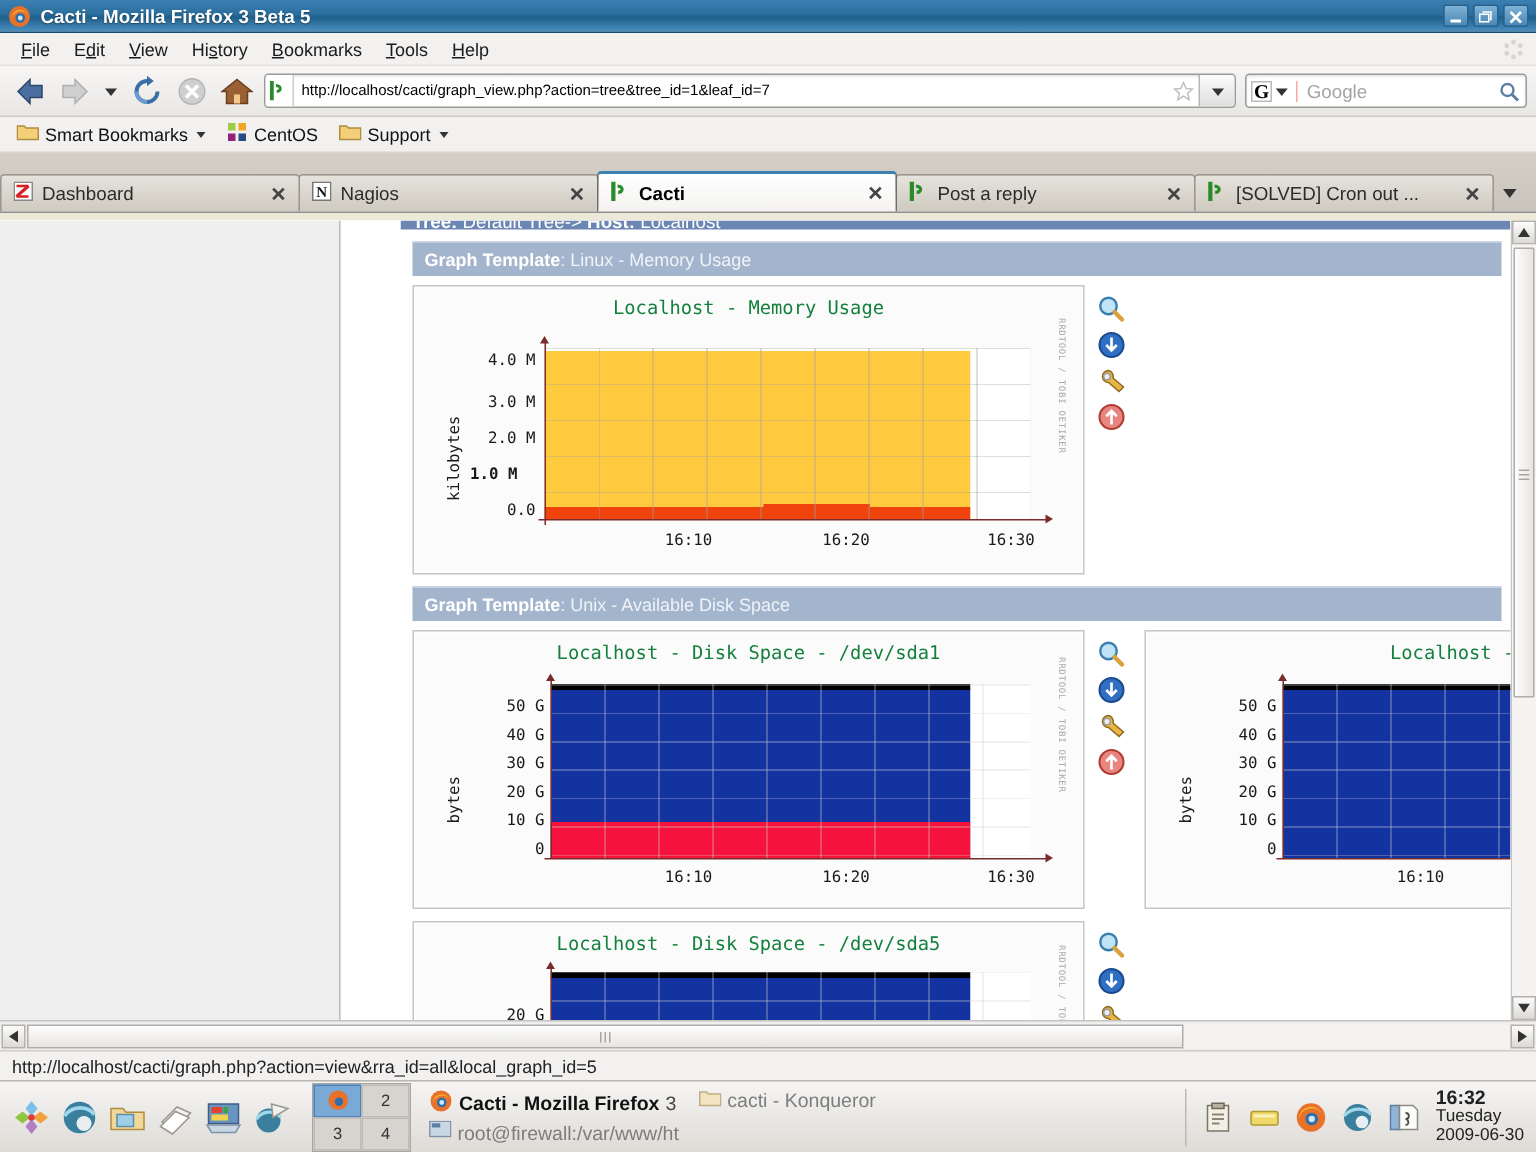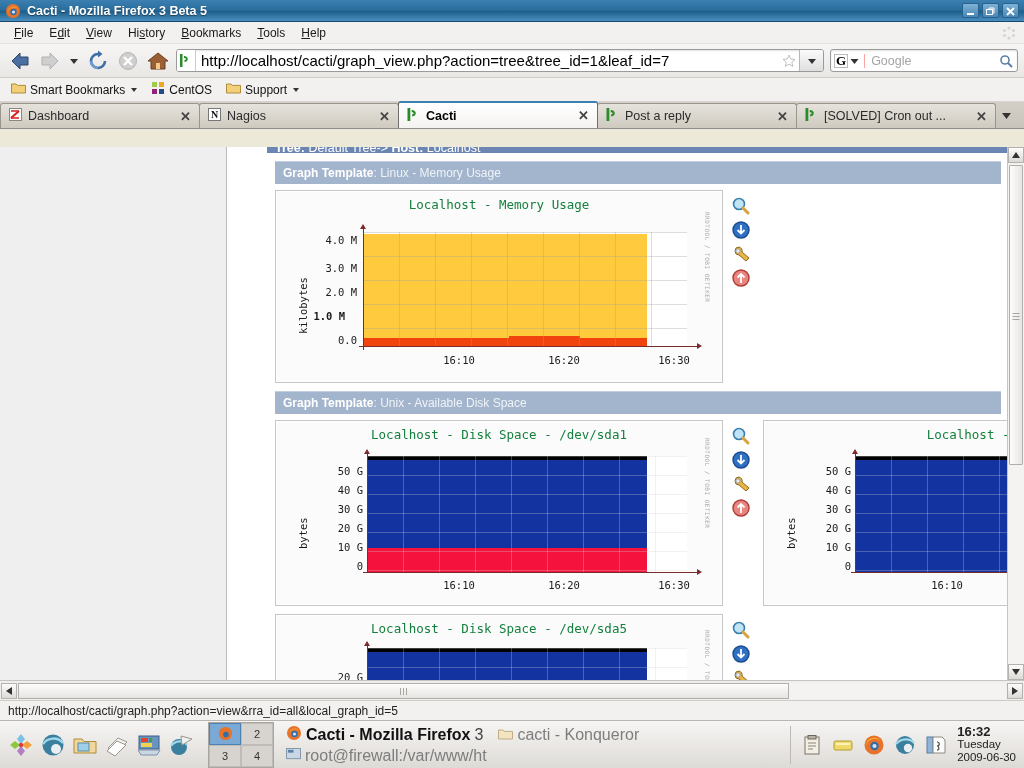--- a/index.html
+++ b/index.html
@@ -63,21 +63,21 @@
     border: 1px solid #9a9a9a; border-radius: 3px;
     display:flex; align-items:center; margin: 0 4px 0 2px;
     box-shadow: inset 0 1px 2px rgba(0,0,0,.12);
     overflow:hidden;
   }
   .urlbar .favicon-box {
     width:19px; height:21px; display:flex; align-items:center; justify-content:center;
     border-right:1px solid #cbcbcb; background:#fff; flex:0 0 auto;
   }
   .urlbar .urltext {
-    flex:1 1 auto; padding: 0 5px; font-size:15px; color:#000;
+    flex:1 1 auto; padding: 0 5px; font-size:10px; color:#000;
     white-space:nowrap; overflow:hidden;
   }
   .urlbar .star { width:20px; flex:0 0 auto; display:flex; align-items:center; justify-content:center;}
   .urlbar .gobtn {
     width:24px; flex:0 0 auto; height:21px; border-left:1px solid #b6b6b6;
     background: linear-gradient(to bottom,#fbfbfb,#dedede);
     display:flex; align-items:center; justify-content:center;
   }
   .searchbar {
     width: 188px; height: 23px; background:#fff;
@@ -96,21 +96,21 @@
   
   .bookmarks {
     height: 24px; background:#f2f1f0; display:flex; align-items:center;
     padding-left: 6px; gap: 4px; border-bottom:1px solid #d8d5d1;
   }
   .bmitem { display:flex; align-items:center; gap:4px; padding: 2px 5px; font-size:12px; color:#111; }
   .arrow-dn { width:0;height:0;border-left:3.5px solid transparent;border-right:3.5px solid transparent;border-top:4px solid #333; margin-left:2px;}
 
   
   .tabstrip {
-    height: 27px; background: linear-gradient(to bottom,#d4d0c8,#c8c4bc);
+    height: 40px; background: linear-gradient(to bottom,#d4d0c8,#c8c4bc);
     display:flex; align-items:flex-end; position:relative;
     border-bottom: 1px solid #8e8e8e;
   }
   .tab {
     height: 25px; display:flex; align-items:center; gap:6px;
     padding: 0 8px; min-width: 0; flex: 1 1 0;
     background: linear-gradient(to bottom,#e6e3dd,#cecabf);
     border:1px solid #9a968e; border-bottom:none;
     border-top-left-radius:3px; border-top-right-radius:3px;
     margin-right:-1px; font-size:12.5px; color:#2b2b2b;
@@ -231,21 +231,21 @@
   }
   .launchers { display:flex; align-items:center; gap:6px; padding: 0 8px; }
   .launcher { width:26px; height:26px; }
   .pager { display:grid; grid-template-columns:32px 32px; grid-template-rows:22px 22px; border:1px solid #a9a6a1; margin:0 6px; }
   .pg {
     background:#d7d4cf; border:1px solid #bfbcb7; display:flex; align-items:center; justify-content:center;
     font-size:11px; color:#333;
   }
   .pg.active { background:#7aa9d6; border-color:#4f82b4; }
   .tasklist { flex:1 1 auto; display:flex; flex-direction:column; justify-content:center; padding-left:6px; gap:2px; overflow:hidden; }
-  .taskline { display:flex; align-items:center; gap:5px; font-size:16px; white-space:nowrap; overflow:hidden; }
+  .taskline { display:flex; align-items:flex-start; gap:5px; font-size:13px; white-space:nowrap; overflow:hidden; }
   .taskitem { display:flex; align-items:center; gap:4px; padding-right:10px; }
   .taskitem.active { font-weight:bold; color:#111; }
   .taskitem.dim { color:#7d7d7d; }
   .tray { display:flex; align-items:center; gap:9px; padding: 0 10px; border-left:1px solid #bdbab5; height:38px; }
   .trayicon { width:22px; height:22px; }
   .clock { text-align:left; padding-right:8px; font-size:11.5px; color:#222; line-height:13px;}
   .clock .time { font-weight:bold; font-size:13px; }
 </style>
 </head>
 <body>

